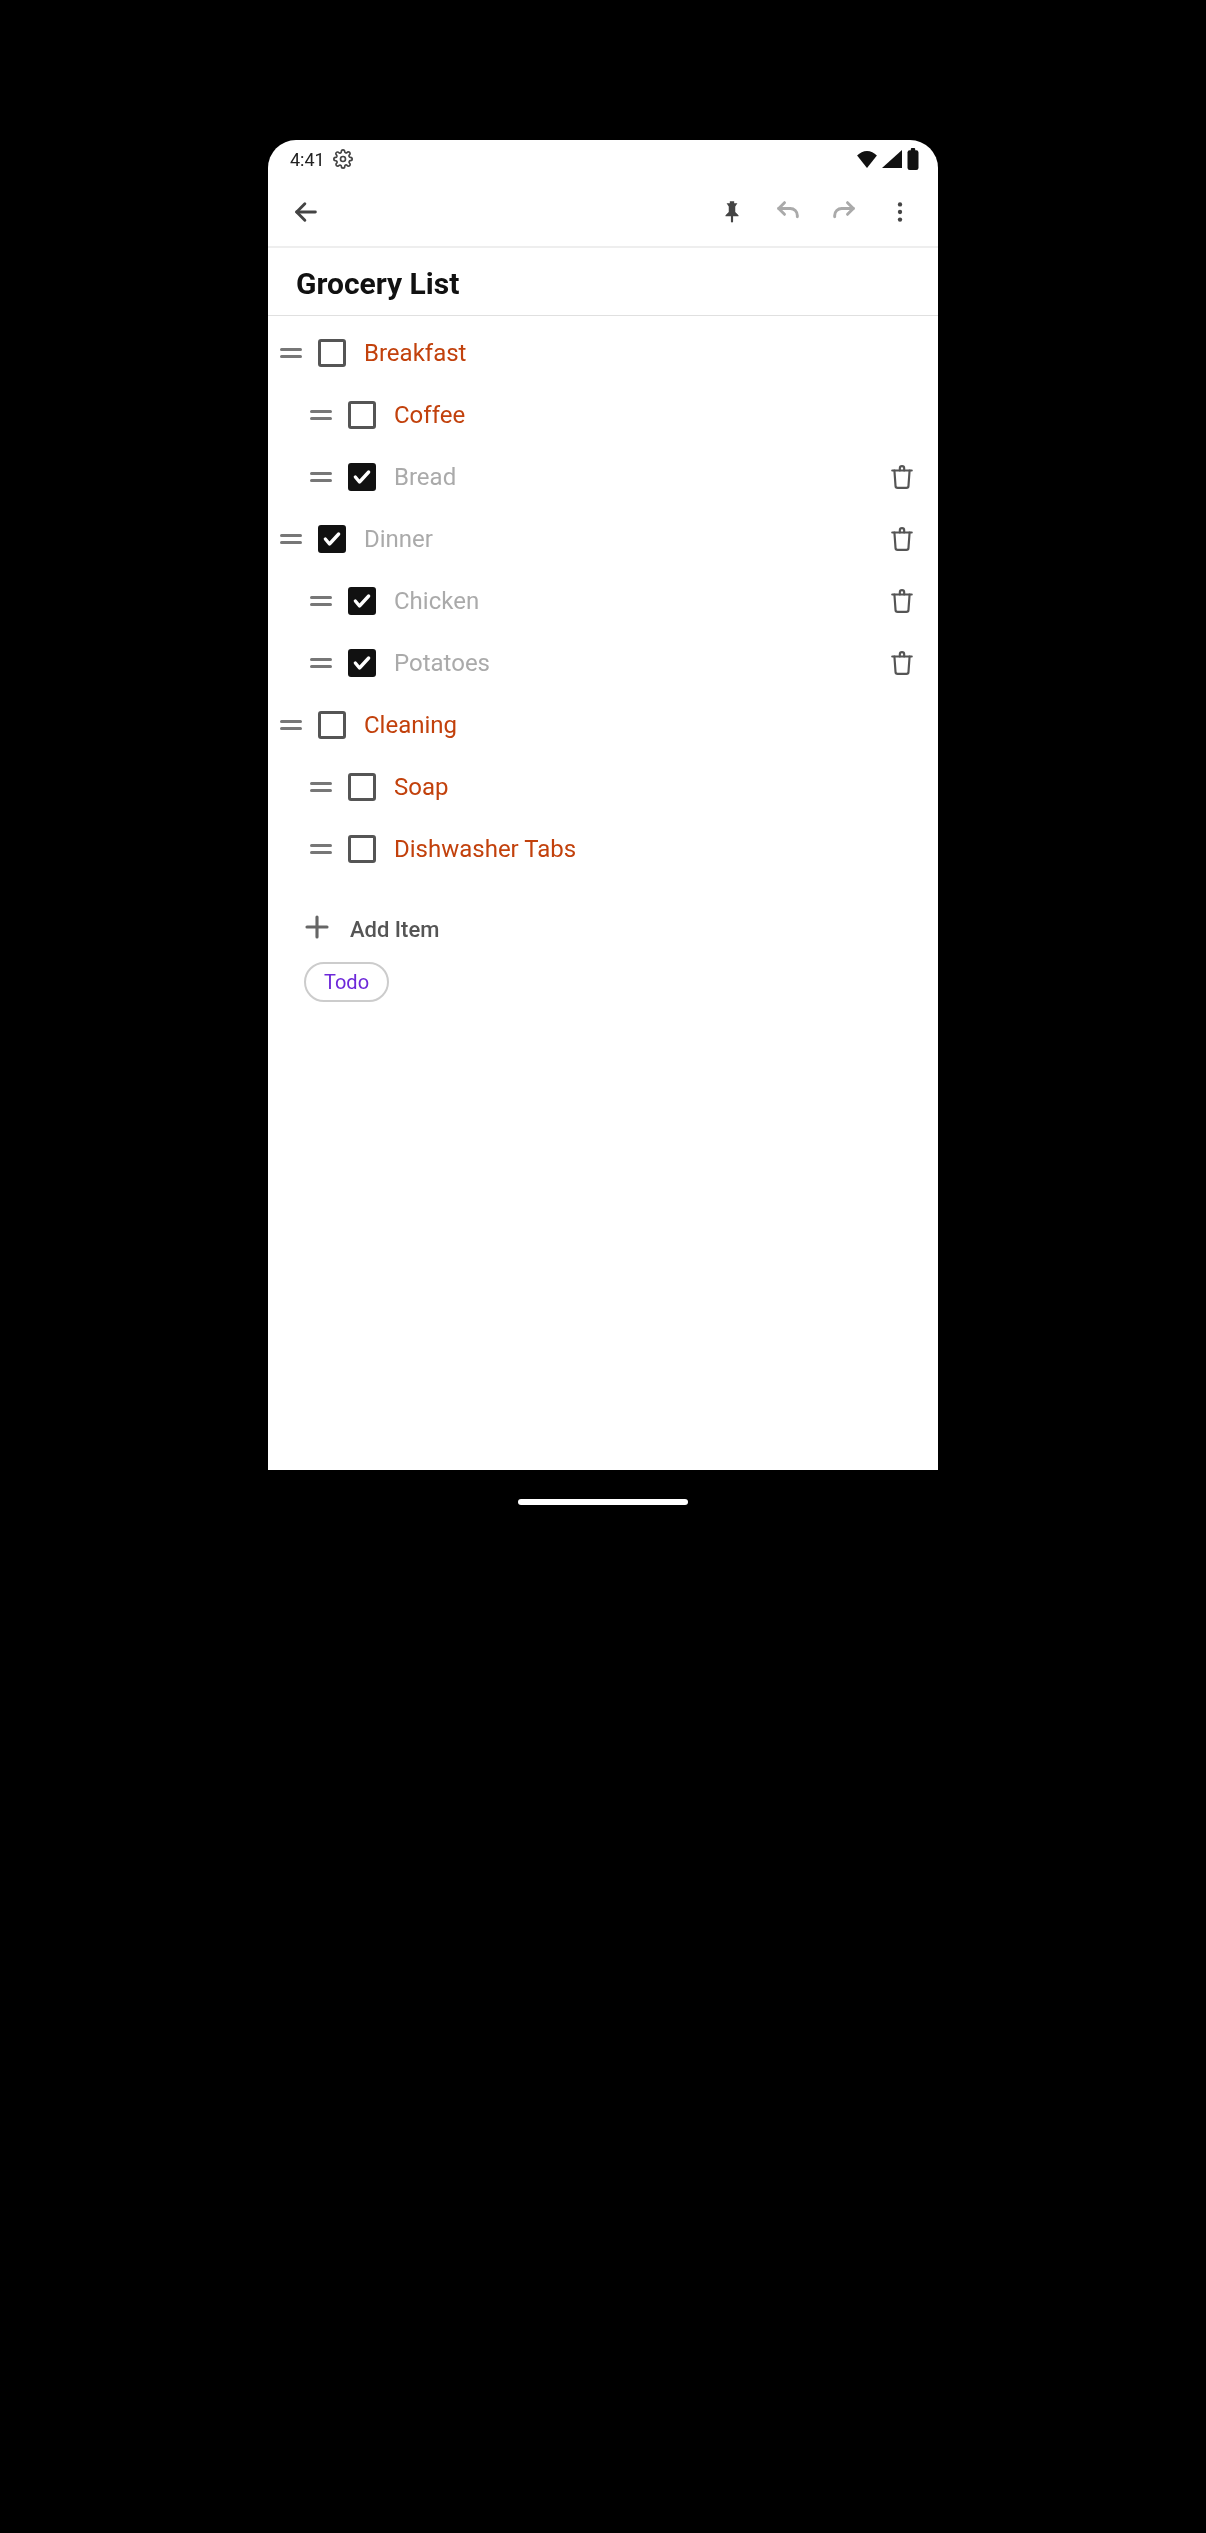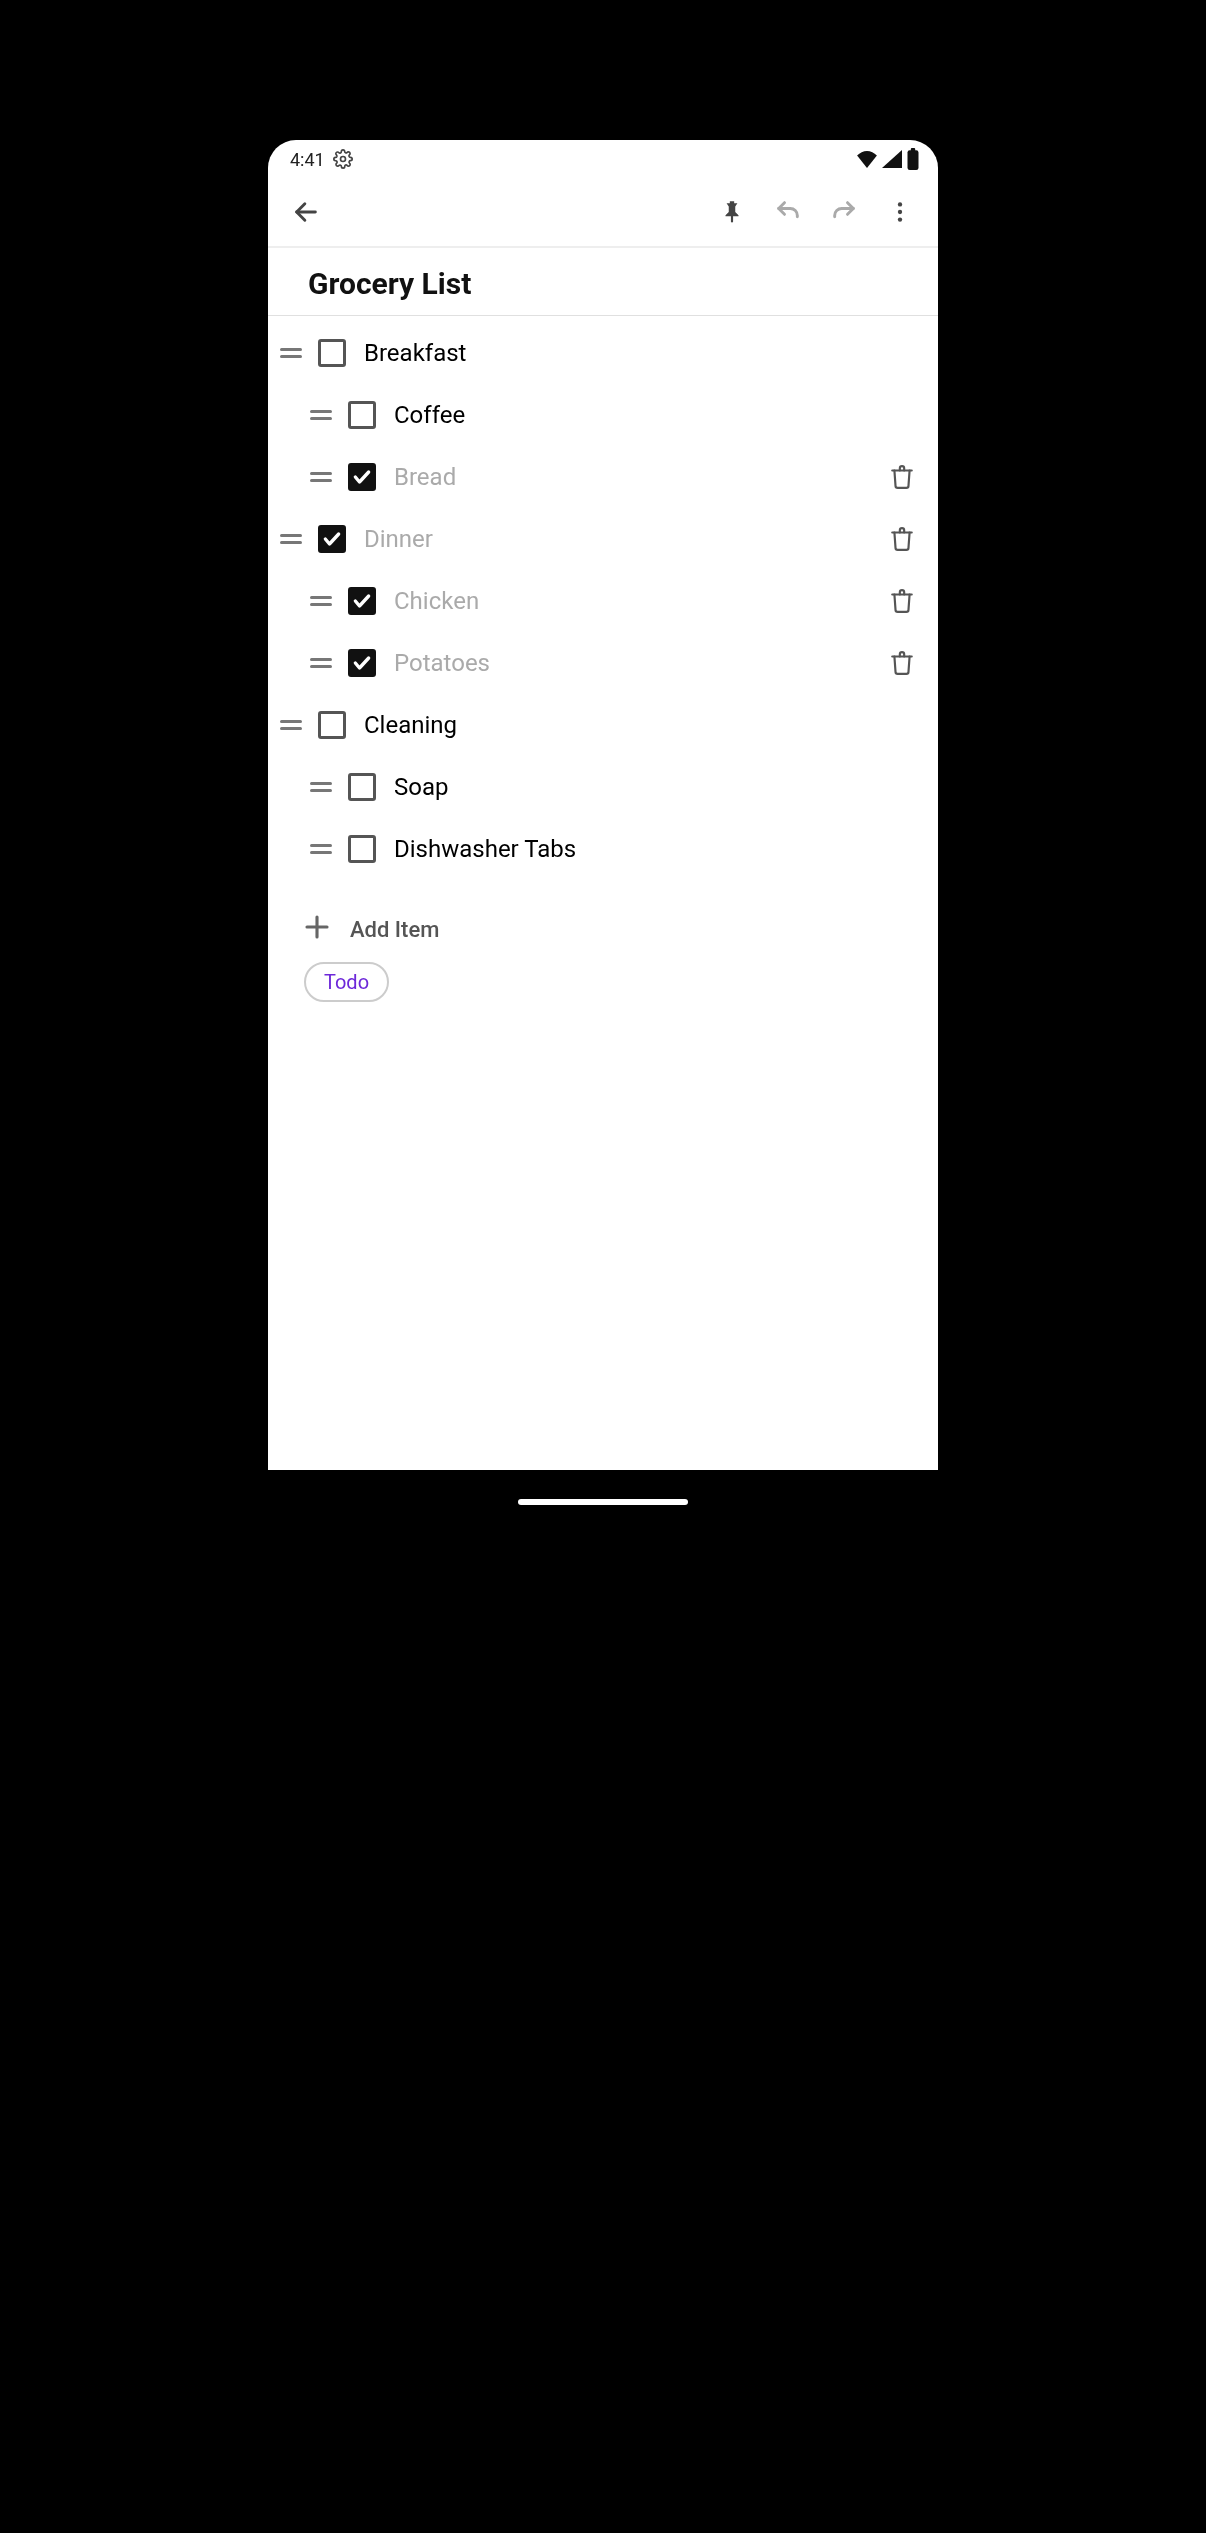--- a/index.html
+++ b/index.html
@@ -89,21 +89,21 @@
   .icon-btn {
     width: 56px;
     height: 56px;
     display: flex;
     align-items: center;
     justify-content: center;
     color: #555;
   }
   .icon-btn.disabled { color: #aaa; }
   .title-row {
-    padding: 18px 28px 14px 40px;
+    padding: 18px 28px 14px 28px;
     border-bottom: 1px solid #e0e0e0;
   }
   .title-row h1 {
     font-size: 30px;
     font-weight: 700;
     color: #111;
   }
   .list {
     padding: 6px 10px 0 8px;
     flex: 1;
@@ -132,21 +132,21 @@
     flex-shrink: 0;
     display: flex;
     align-items: center;
     justify-content: center;
   }
   .cb.checked { background: #111; border-color: #111; }
   .cb.checked svg { stroke: #fff; }
   .item-label {
     flex: 1;
     font-size: 24px;
-    color: #000000;
+    color: #c2410c;
     padding-left: 6px;
   }
   .item.done .item-label { color: #aaa; }
   .trash {
     width: 44px;
     height: 44px;
     display: flex;
     align-items: center;
     justify-content: center;
     color: #555;

